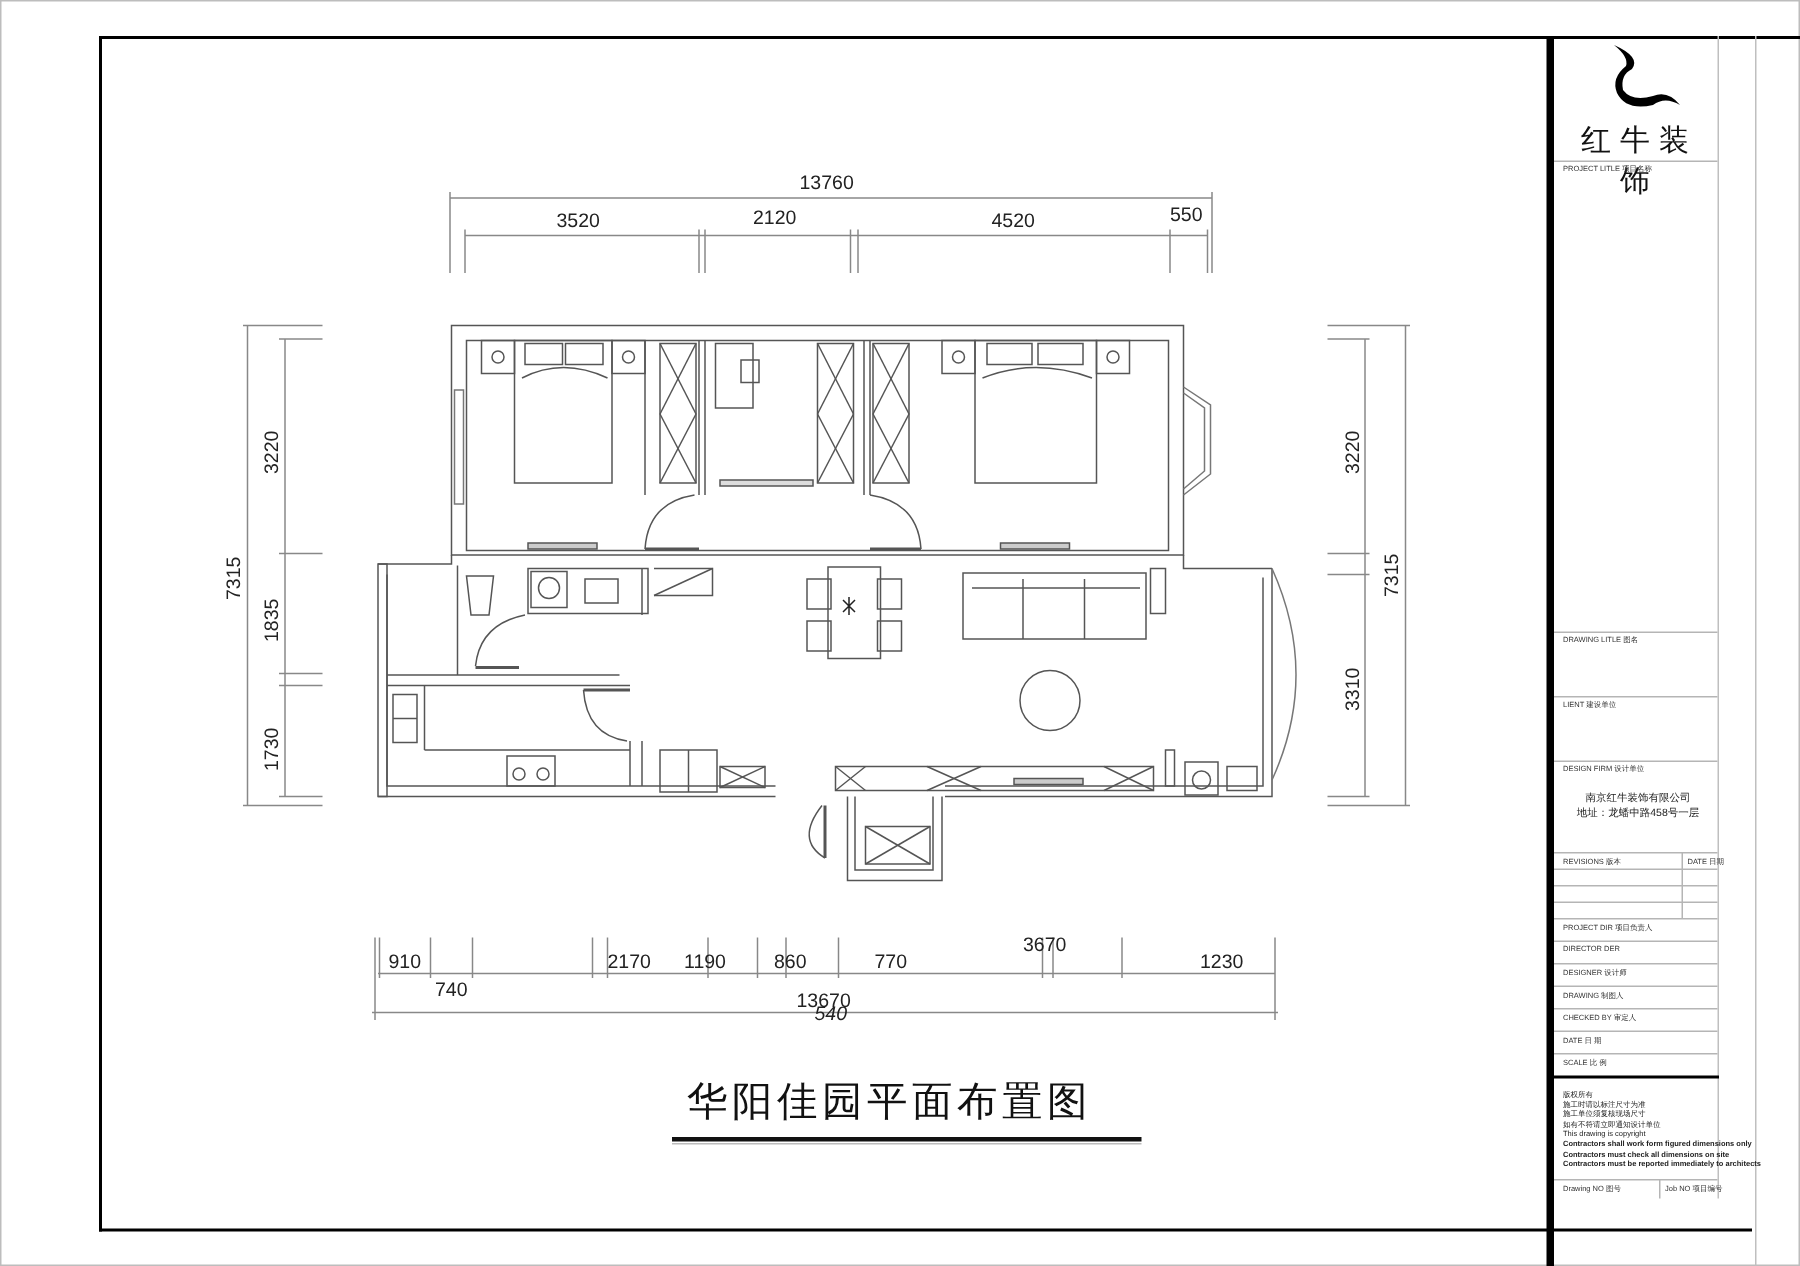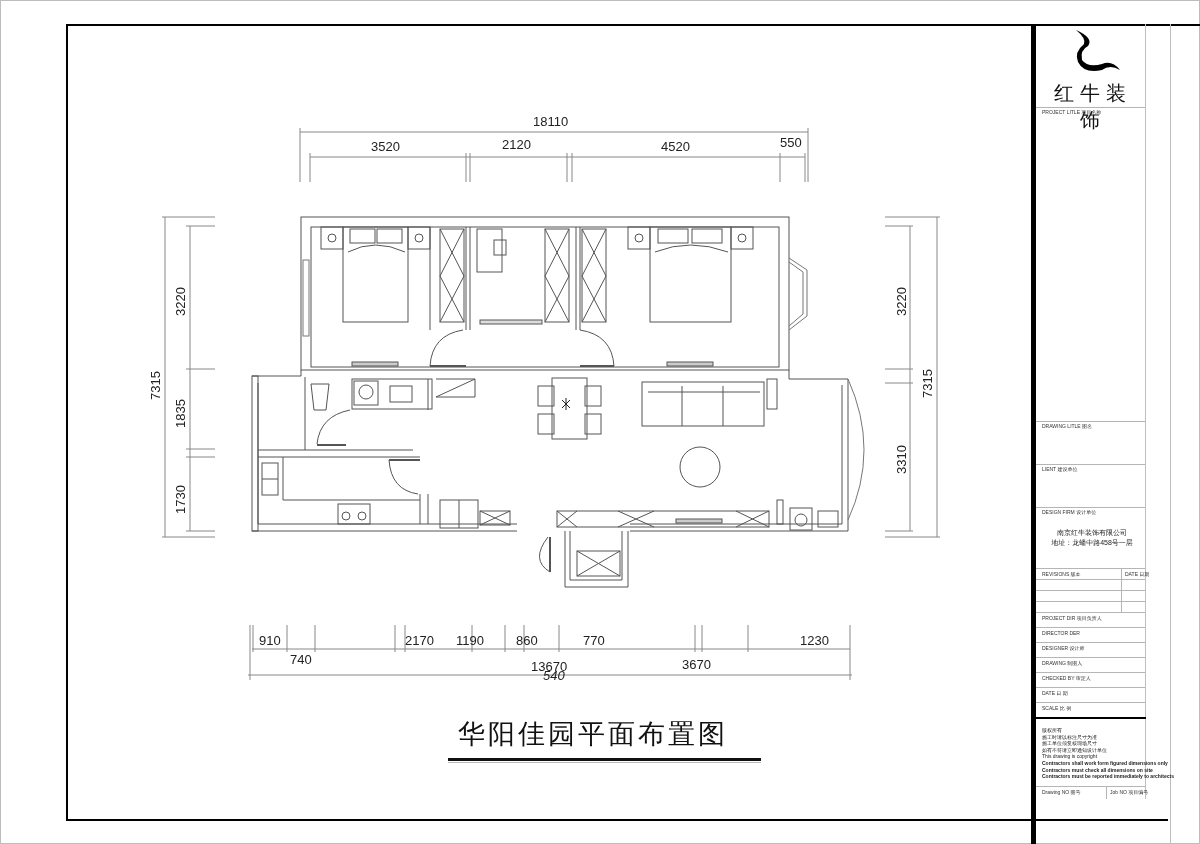--- a/index.html
+++ b/index.html
@@ -254,42 +254,42 @@
       <line x1="577" y1="551" x2="620" y2="576"></line>
       <line x1="620" y1="551" x2="577" y2="576"></line>
   </g>
   <g stroke="#555">
     <rect x="790" y="508" width="22" height="22"></rect>
       <circle cx="801" cy="520" r="6"></circle>
     <rect x="818" y="511" width="20" height="16"></rect>
   </g>
 </svg>
 
-<div class="dim" style="left:533px;top:114px;">18110</div>
+<div class="dim" style="left:533px;top:114px;">13760</div>
 <div class="dim" style="left:371px;top:139px;">3520</div>
 <div class="dim" style="left:502px;top:137px;">2120</div>
 <div class="dim" style="left:661px;top:139px;">4520</div>
 <div class="dim" style="left:780px;top:135px;">550</div>
 
 <div class="dim v" style="left:148px;top:400px;">7315</div>
 <div class="dim v" style="left:173px;top:316px;">3220</div>
 <div class="dim v" style="left:173px;top:428px;">1835</div>
 <div class="dim v" style="left:173px;top:514px;">1730</div>
 
 <div class="dim v" style="left:920px;top:398px;">7315</div>
 <div class="dim v" style="left:894px;top:316px;">3220</div>
 <div class="dim v" style="left:894px;top:474px;">3310</div>
 
 <div class="dim" style="left:259px;top:633px;text-align:center;">910</div>
 <div class="dim" style="left:290px;top:633px;margin-top:19px;">740</div>
 <div class="dim" style="left:358px;top:633px;margin-left:47px;">2170</div>
 <div class="dim" style="left:456px;top:633px;">1190</div>
 <div class="dim" style="left:516px;top:633px;">860</div>
 <div class="dim" style="left:583px;top:633px;">770</div>
-<div class="dim" style="left:682px;top:657px;text-align:right;">3670</div>
+<div class="dim" style="left:682px;top:622px;text-align:right;">3670</div>
 <div class="dim" style="left:800px;top:633px;">1230</div>
 <div class="dim" style="left:531px;top:659px;">13670</div>
 <div class="dim" style="left:543px;top:668px;font-style:italic;">540</div>
 
 <div class="title">华阳佳园平面布置图</div>
 <div class="title-line"></div>
 <div class="title-line2"></div>
 
 <svg style="position:absolute;left:1062px;top:28px;" width="60" height="50">
   <path d="M14 2 Q32 10 26 18 Q18 22 20 32 Q26 40 40 36 Q50 32 58 42 Q48 36 40 42 Q22 46 16 34 Q12 24 22 16 Q24 10 14 2 Z" fill="#000"></path>

